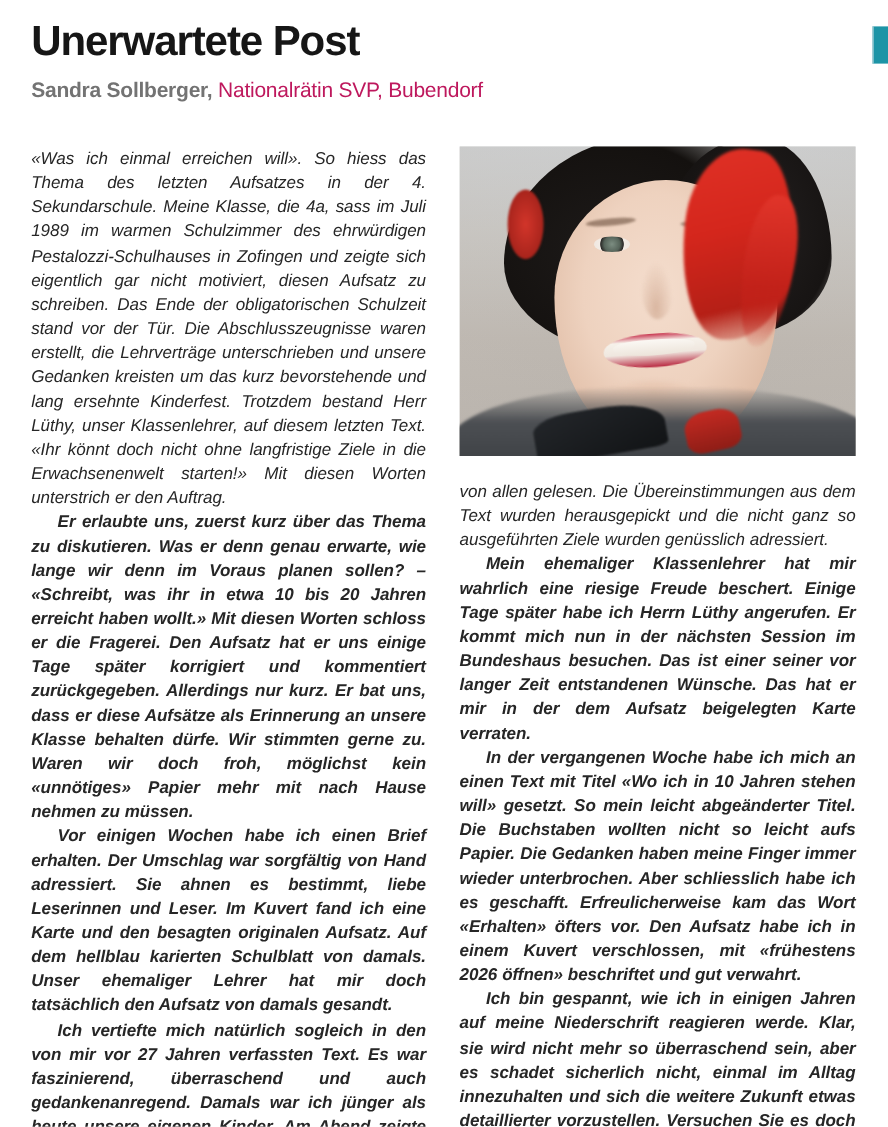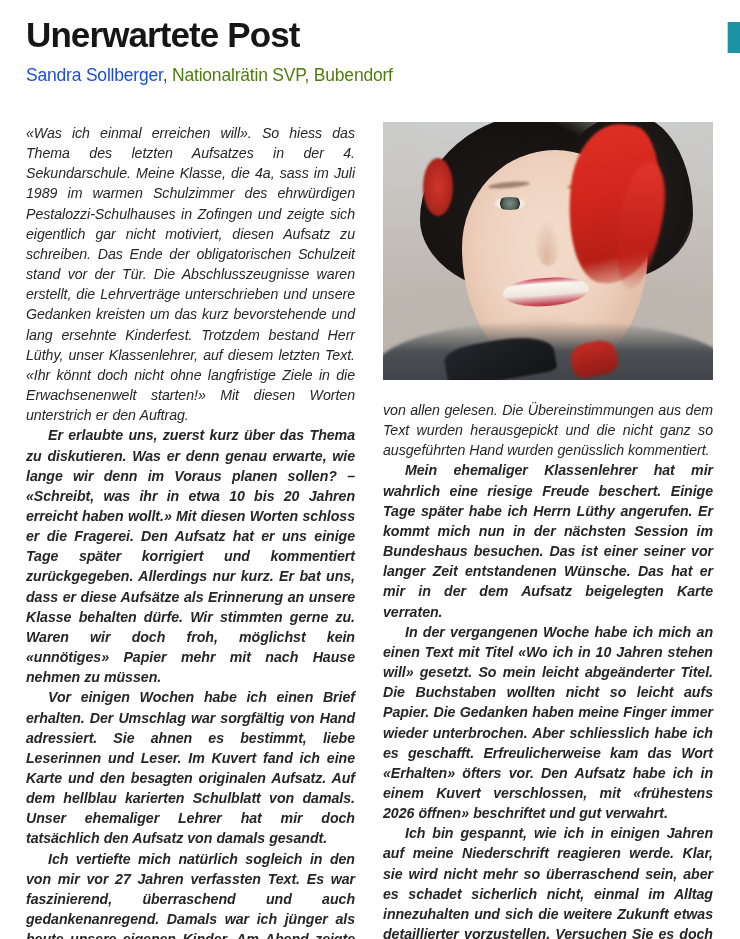--- a/index.html
+++ b/index.html
@@ -55,27 +55,27 @@
   }
   .byline {
     margin: 11px 0 0 0;
     font-size: 17.5px;
     line-height: 21px;
     color: #2a2a2a;
     letter-spacing: -0.2px;
     white-space: nowrap;
   }
   .byline .byline-name {
-    font-weight: normal;
-    color: #1d4ed8;
+    font-weight: bold;
+    color: #737373;
     text-align: center;
   }
   .byline .byline-role {
     font-weight: normal;
-    color: #4d7c0f;
+    color: #be185d;
   }
 
   
   .photo-frame {
     position: absolute;
     left: 383px;
     top: 122px;
     width: 330px;
     height: 258px;
     overflow: hidden;
@@ -281,19 +281,19 @@
   </div>
 
   <div class="col col-left">
     <p>«Was ich einmal erreichen will». So hiess das Thema des letzten Aufsatzes in der 4. Sekundarschule. Meine Klasse, die 4a, sass im Juli 1989 im warmen Schulzimmer des ehrwürdigen Pestalozzi-Schulhauses in Zofingen und zeigte sich eigentlich gar nicht motiviert, diesen Aufsatz zu schreiben. Das Ende der obligatorischen Schulzeit stand vor der Tür. Die Abschlusszeugnisse waren erstellt, die Lehrverträge unterschrieben und unsere Gedanken kreisten um das kurz bevorstehende und lang ersehnte Kinderfest. Trotzdem bestand Herr Lüthy, unser Klassenlehrer, auf diesem letzten Text. «Ihr könnt doch nicht ohne langfristige Ziele in die Erwachsenenwelt starten!» Mit diesen Worten unterstrich er den Auftrag.</p>
     <p>Er erlaubte uns, zuerst kurz über das Thema zu diskutieren. Was er denn genau erwarte, wie lange wir denn im Voraus planen sollen? – «Schreibt, was ihr in etwa 10 bis 20 Jahren erreicht haben wollt.» Mit diesen Worten schloss er die Fragerei. Den Aufsatz hat er uns einige Tage später korrigiert und kommentiert zurückgegeben. Allerdings nur kurz. Er bat uns, dass er diese Aufsätze als Erinnerung an unsere Klasse behalten dürfe. Wir stimmten gerne zu. Waren wir doch froh, möglichst kein «unnötiges» Papier mehr mit nach Hause nehmen zu müssen.</p>
     <p>Vor einigen Wochen habe ich einen Brief erhalten. Der Umschlag war sorgfältig von Hand adressiert. Sie ahnen es bestimmt, liebe Leserinnen und Leser. Im Kuvert fand ich eine Karte und den besagten originalen Aufsatz. Auf dem hellblau karierten Schulblatt von damals. Unser ehemaliger Lehrer hat mir doch tatsächlich den Aufsatz von damals gesandt.</p>
     <p>Ich vertiefte mich natürlich sogleich in den von mir vor 27 Jahren verfassten Text. Es war faszinierend, überraschend und auch gedankenanregend. Damals war ich jünger als heute unsere eigenen Kinder. Am Abend zeigte ich die überraschende Post meiner Familie. Staunend und grinsend wurden die Worte</p>
   </div>
 
   <div class="col col-right-lower">
-    <p>von allen gelesen. Die Übereinstimmungen aus dem Text wurden herausgepickt und die nicht ganz so ausgeführten Hand wurden genüsslich kommentiert.</p>
+    <p>von allen gelesen. Die Übereinstimmungen aus dem Text wurden herausgepickt und die nicht ganz so ausgeführten Ziele wurden genüsslich adressiert.</p>
     <p>Mein ehemaliger Klassenlehrer hat mir wahrlich eine riesige Freude beschert. Einige Tage später habe ich Herrn Lüthy angerufen. Er kommt mich nun in der nächsten Session im Bundeshaus besuchen. Das ist einer seiner vor langer Zeit entstandenen Wünsche. Das hat er mir in der dem Aufsatz beigelegten Karte verraten.</p>
     <p>In der vergangenen Woche habe ich mich an einen Text mit Titel «Wo ich in 10 Jahren stehen will» gesetzt. So mein leicht abgeänderter Titel. Die Buchstaben wollten nicht so leicht aufs Papier. Die Gedanken haben meine Finger immer wieder unterbrochen. Aber schliesslich habe ich es geschafft. Erfreulicherweise kam das Wort «Erhalten» öfters vor. Den Aufsatz habe ich in einem Kuvert verschlossen, mit «frühestens 2026 öffnen» beschriftet und gut verwahrt.</p>
     <p>Ich bin gespannt, wie ich in einigen Jahren auf meine Niederschrift reagieren werde. Klar, sie wird nicht mehr so überraschend sein, aber es schadet sicherlich nicht, einmal im Alltag innezuhalten und sich die weitere Zukunft etwas detaillierter vorzustellen. Versuchen Sie es doch auch einmal.</p>
   </div>
 
 </div>
 
 </body></html>

